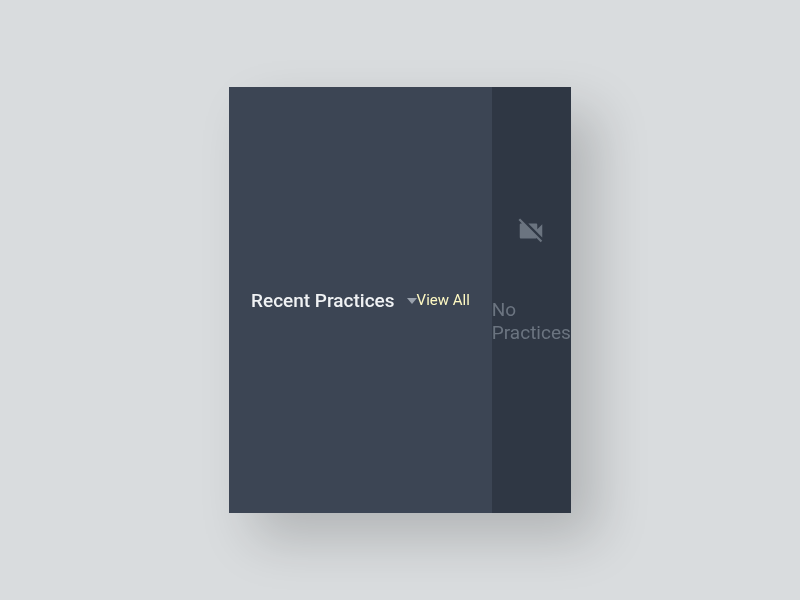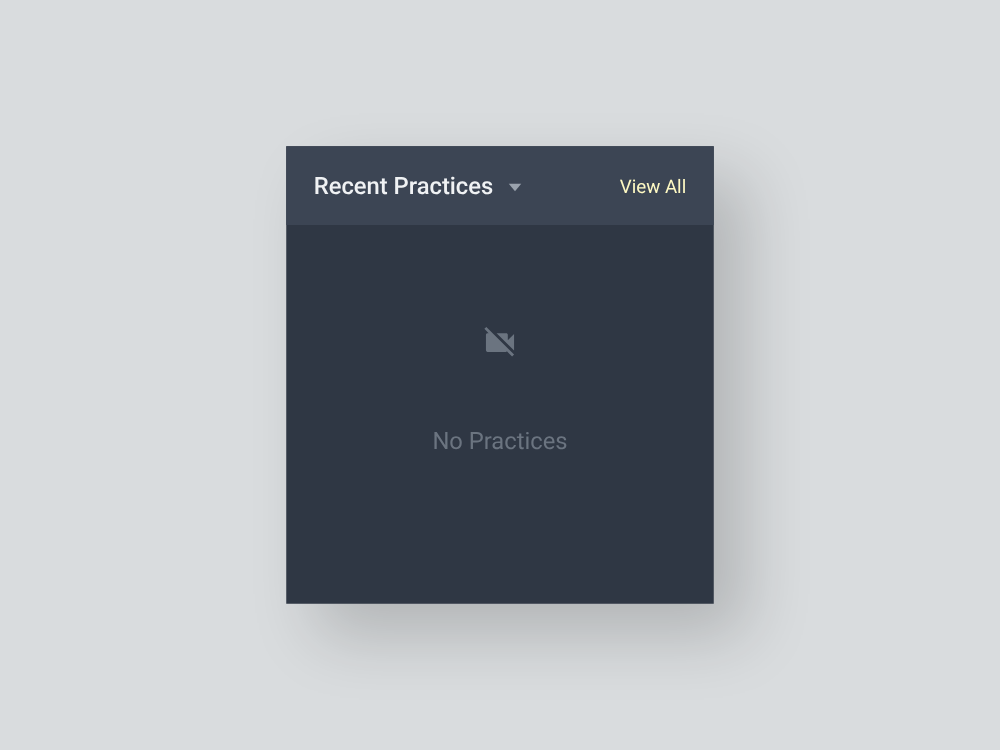--- a/index.html
+++ b/index.html
@@ -13,25 +13,25 @@
       height: 600px;
       background-color: #d9dcde;
       display: flex;
       align-items: center;
       justify-content: center;
       font-family: -apple-system, BlinkMacSystemFont, "Segoe UI", Roboto, Helvetica, Arial, sans-serif;
     }
 
     .card {
       width: 342px;
-      height: 366px;
+      height: 426px;
       background-color: #2f3744;
       box-shadow: 25px 25px 50px rgba(0, 0, 0, 0.18);
       display: flex;
-      flex-direction: column;
+      flex-direction: row;
     }
 
     .card-header {
       background-color: #3c4554;
       padding: 20px 22px;
       display: flex;
       align-items: center;
       justify-content: space-between;
     }
 

